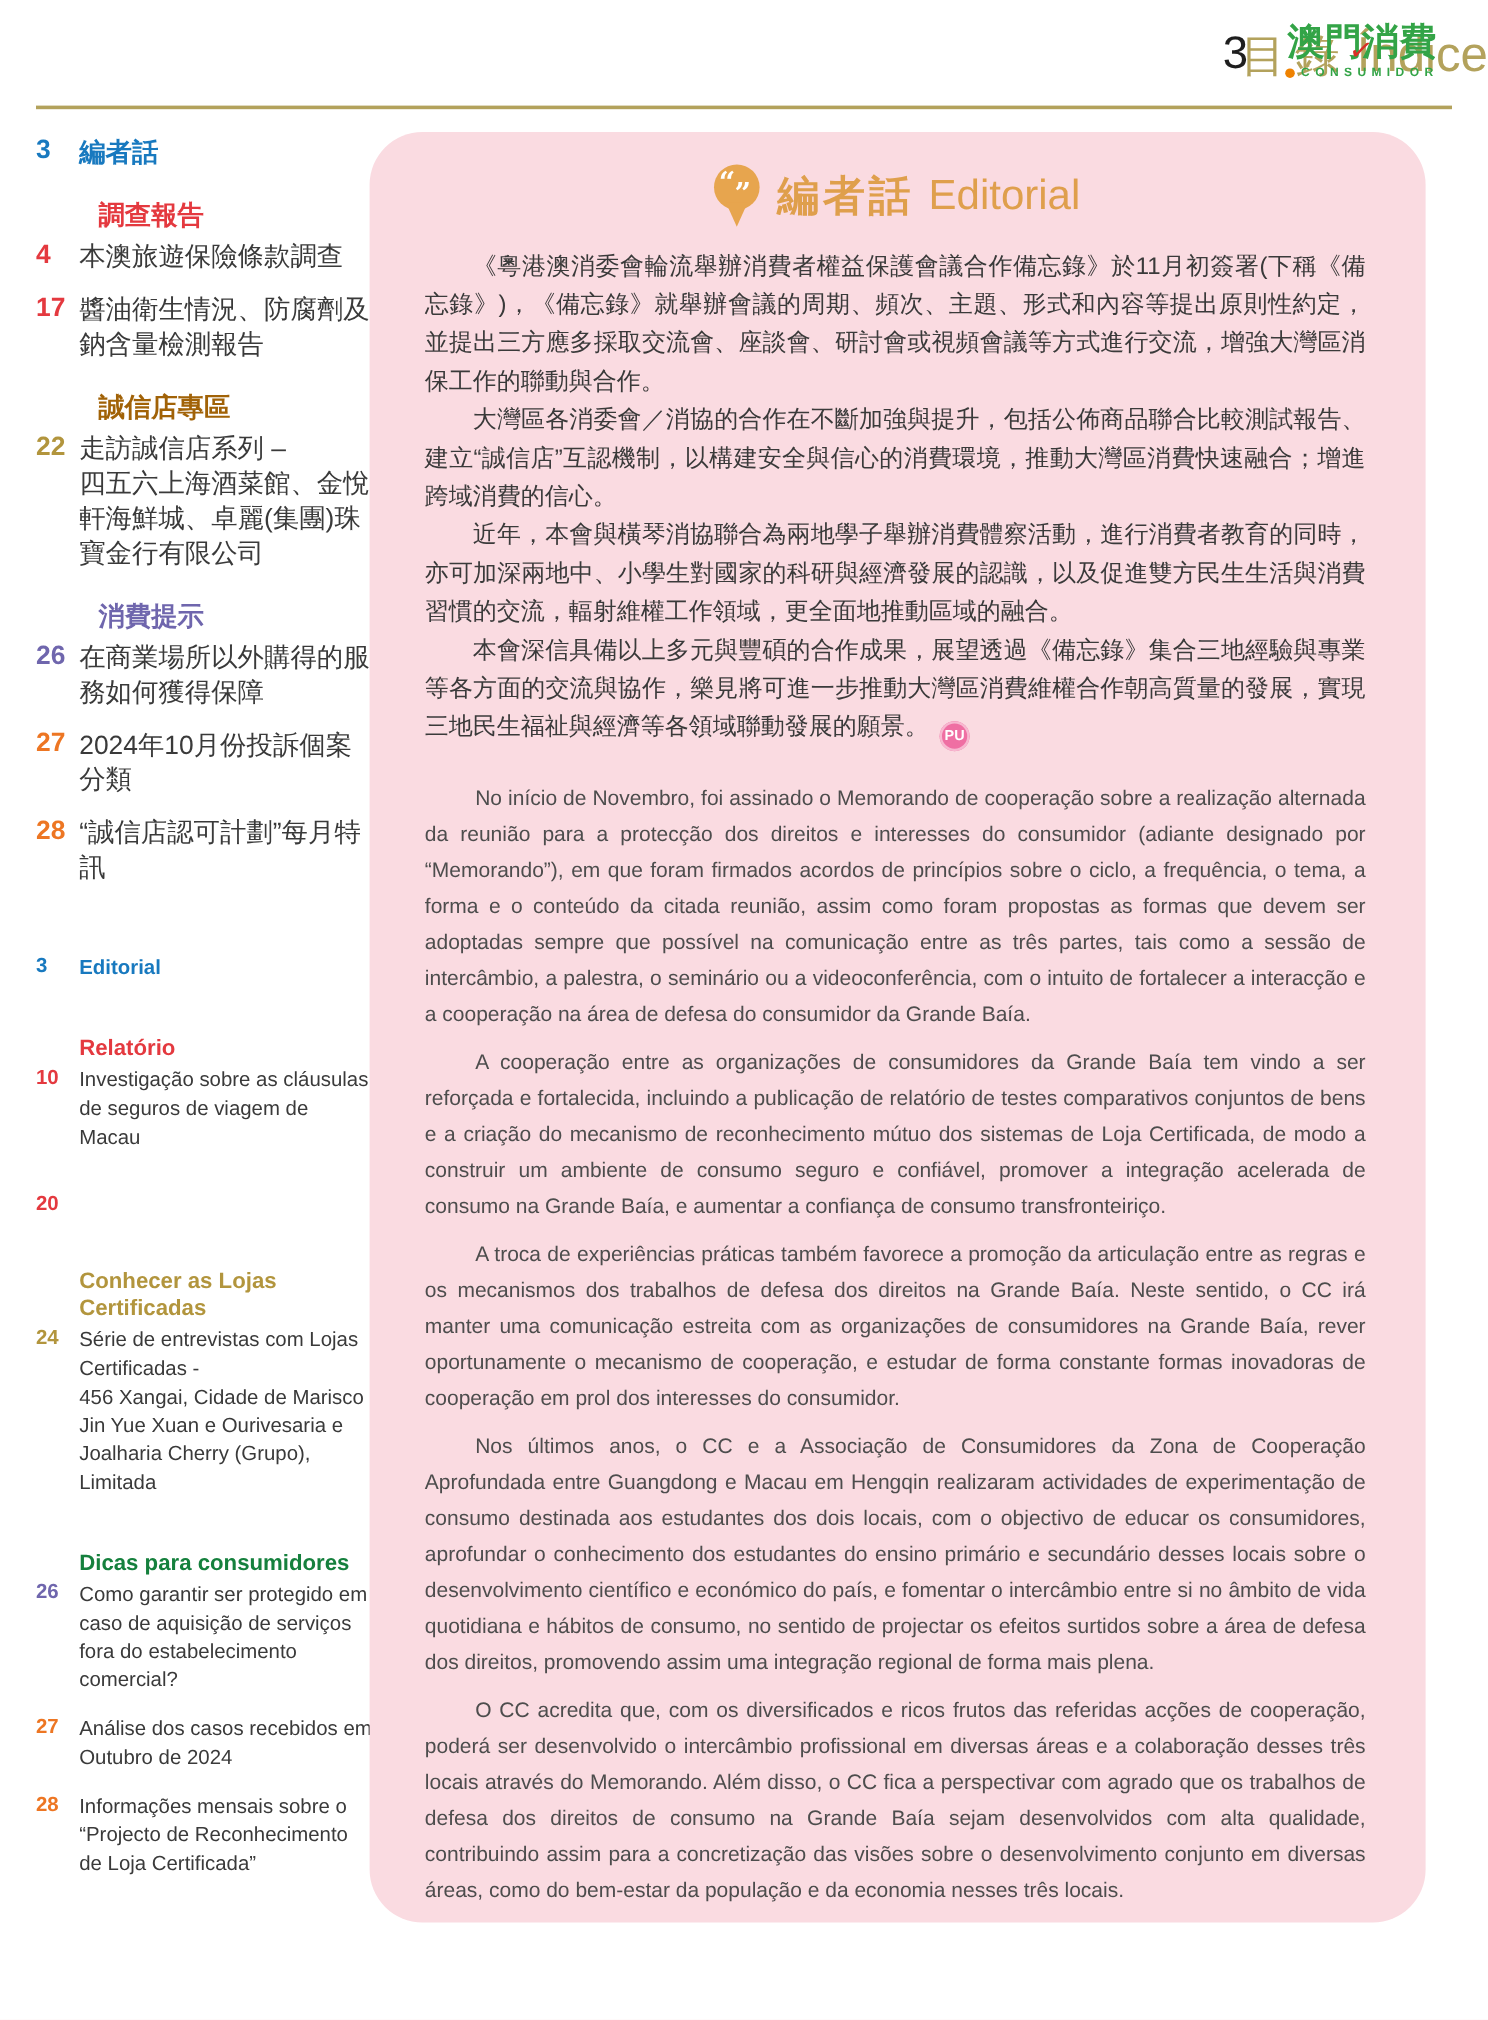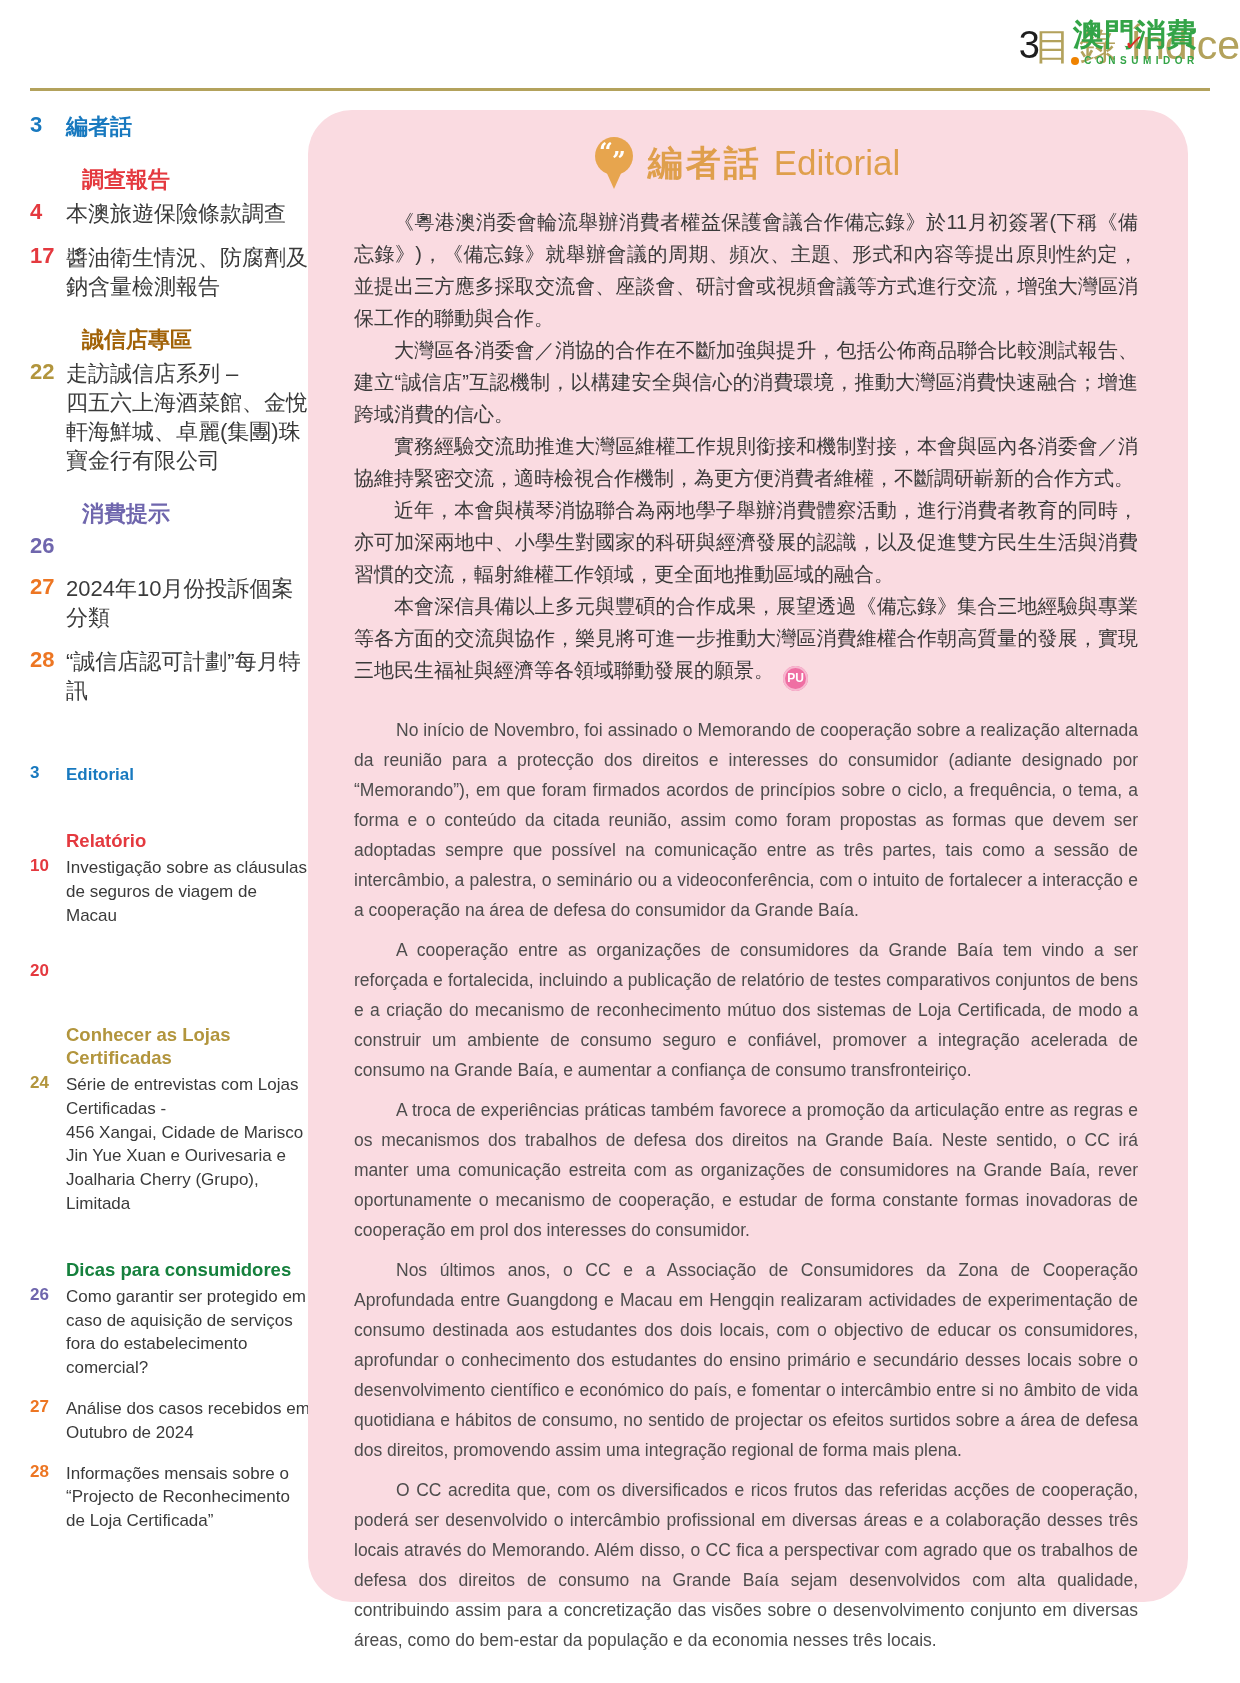--- a/index.html
+++ b/index.html
@@ -97,20 +97,21 @@
       </div>
       <div class="toc-section" style="color: #a16207;">誠信店專區</div>
       <div class="toc-item">
         <span class="toc-num" style="color: rgb(178, 149, 61);">22</span>
         <span class="toc-text">走訪誠信店系列 –
 四五六上海酒菜館、金悅軒海鮮城、卓麗(集團)珠寶金行有限公司</span>
       </div>
       <div class="toc-section" style="color: rgb(111, 102, 173);">消費提示</div>
       <div class="toc-item">
         <span class="toc-num" style="color: rgb(111, 102, 173);">26</span>
+        <span class="toc-text">在商業場所以外購得的服務如何獲得保障</span>
       </div>
       <div class="toc-item">
         <span class="toc-num" style="color: rgb(237, 118, 35);">27</span>
         <span class="toc-text">2024年10月份投訴個案分類</span>
       </div>
       <div class="toc-item">
         <span class="toc-num" style="color: rgb(237, 118, 35);">28</span>
         <span class="toc-text">“誠信店認可計劃”每月特訊</span>
       </div>
     </div>
@@ -156,21 +157,20 @@
       <path d="M22 53 L13 33 L31 33 Z" fill="#e7a54e"></path>
       <text x="7" y="24" font-size="24" font-weight="bold" fill="#ffffff" font-family="'DejaVu Serif',serif">“</text>
       <text x="20" y="33" font-size="24" font-weight="bold" fill="#ffffff" font-family="'DejaVu Serif',serif">”</text>
     </svg>
     <span class="ed-zh">編者話</span>
     <span class="ed-pt">Editorial</span>
   </div>
   <div class="zh-paras" id="zh-paras">
       <p>《粵港澳消委會輪流舉辦消費者權益保護會議合作備忘錄》於11月初簽署(下稱《備忘錄》)，《備忘錄》就舉辦會議的周期、頻次、主題、形式和內容等提出原則性約定，並提出三方應多採取交流會、座談會、研討會或視頻會議等方式進行交流，增強大灣區消保工作的聯動與合作。</p>
       <p>大灣區各消委會／消協的合作在不斷加強與提升，包括公佈商品聯合比較測試報告、建立“誠信店”互認機制，以構建安全與信心的消費環境，推動大灣區消費快速融合；增進跨域消費的信心。</p>
-      <p>實務經驗交流助推進大灣區維權工作規則銜接和機制對接，本會與區內各消委會／消協維持緊密交流，適時檢視合作機制，為更方便消費者維權，不斷調研嶄新的合作方式。</p>
       <p>近年，本會與橫琴消協聯合為兩地學子舉辦消費體察活動，進行消費者教育的同時，亦可加深兩地中、小學生對國家的科研與經濟發展的認識，以及促進雙方民生生活與消費習慣的交流，輻射維權工作領域，更全面地推動區域的融合。</p>
       <p>本會深信具備以上多元與豐碩的合作成果，展望透過《備忘錄》集合三地經驗與專業等各方面的交流與協作，樂見將可進一步推動大灣區消費維權合作朝高質量的發展，實現三地民生福祉與經濟等各領域聯動發展的願景。<span class="pu-badge">PU</span></p>
     </div>
   <div class="pt-paras" id="pt-paras">
       <p>No início de Novembro, foi assinado o Memorando de cooperação sobre a realização alternada da reunião para a protecção dos direitos e interesses do consumidor (adiante designado por “Memorando”), em que foram firmados acordos de princípios sobre o ciclo, a frequência, o tema, a forma e o conteúdo da citada reunião, assim como foram propostas as formas que devem ser adoptadas sempre que possível na comunicação entre as três partes, tais como a sessão de intercâmbio, a palestra, o seminário ou a videoconferência, com o intuito de fortalecer a interacção e a cooperação na área de defesa do consumidor da Grande Baía.</p>
       <p>A cooperação entre as organizações de consumidores da Grande Baía tem vindo a ser reforçada e fortalecida, incluindo a publicação de relatório de testes comparativos conjuntos de bens e a criação do mecanismo de reconhecimento mútuo dos sistemas de Loja Certificada, de modo a construir um ambiente de consumo seguro e confiável, promover a integração acelerada de consumo na Grande Baía, e aumentar a confiança de consumo transfronteiriço.</p>
       <p>A troca de experiências práticas também favorece a promoção da articulação entre as regras e os mecanismos dos trabalhos de defesa dos direitos na Grande Baía. Neste sentido, o CC irá manter uma comunicação estreita com as organizações de consumidores na Grande Baía, rever oportunamente o mecanismo de cooperação, e estudar de forma constante formas inovadoras de cooperação em prol dos interesses do consumidor.</p>
       <p>Nos últimos anos, o CC e a Associação de Consumidores da Zona de Cooperação Aprofundada entre Guangdong e Macau em Hengqin realizaram actividades de experimentação de consumo destinada aos estudantes dos dois locais, com o objectivo de educar os consumidores, aprofundar o conhecimento dos estudantes do ensino primário e secundário desses locais sobre o desenvolvimento científico e económico do país, e fomentar o intercâmbio entre si no âmbito de vida quotidiana e hábitos de consumo, no sentido de projectar os efeitos surtidos sobre a área de defesa dos direitos, promovendo assim uma integração regional de forma mais plena.</p>
       <p>O CC acredita que, com os diversificados e ricos frutos das referidas acções de cooperação, poderá ser desenvolvido o intercâmbio profissional em diversas áreas e a colaboração desses três locais através do Memorando. Além disso, o CC fica a perspectivar com agrado que os trabalhos de defesa dos direitos de consumo na Grande Baía sejam desenvolvidos com alta qualidade, contribuindo assim para a concretização das visões sobre o desenvolvimento conjunto em diversas áreas, como do bem-estar da população e da economia nesses três locais.</p>
     </div>

